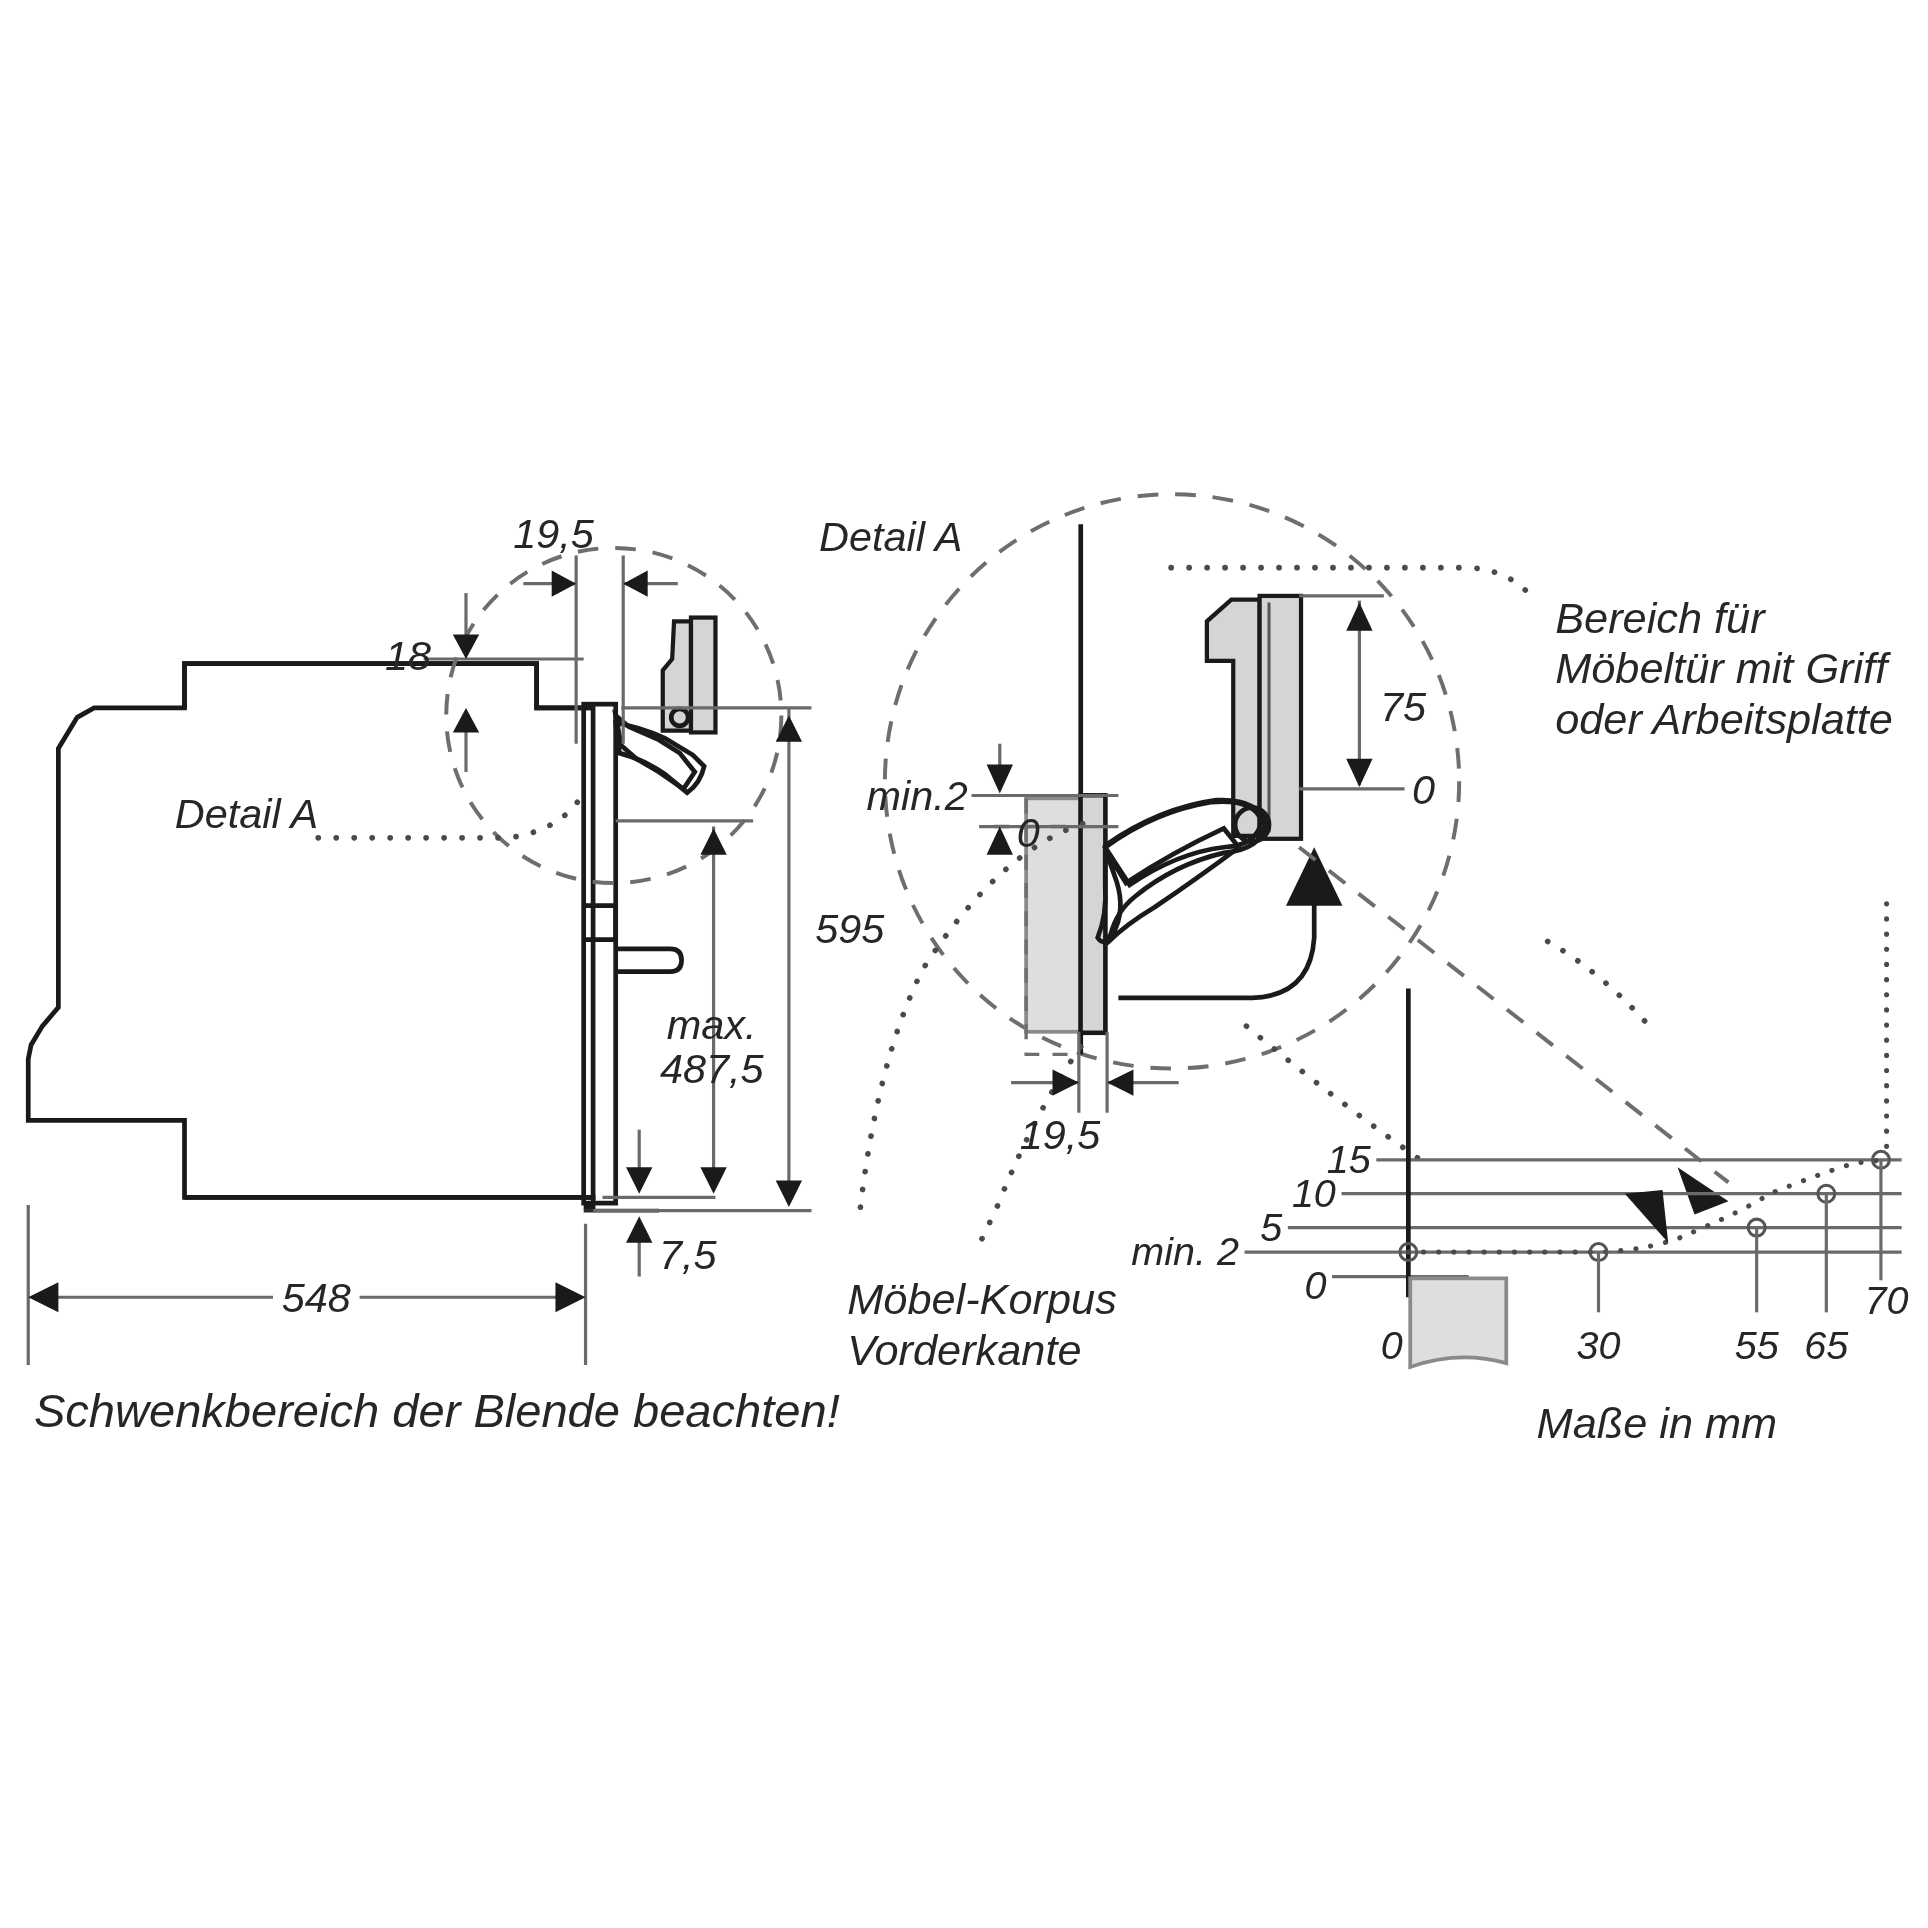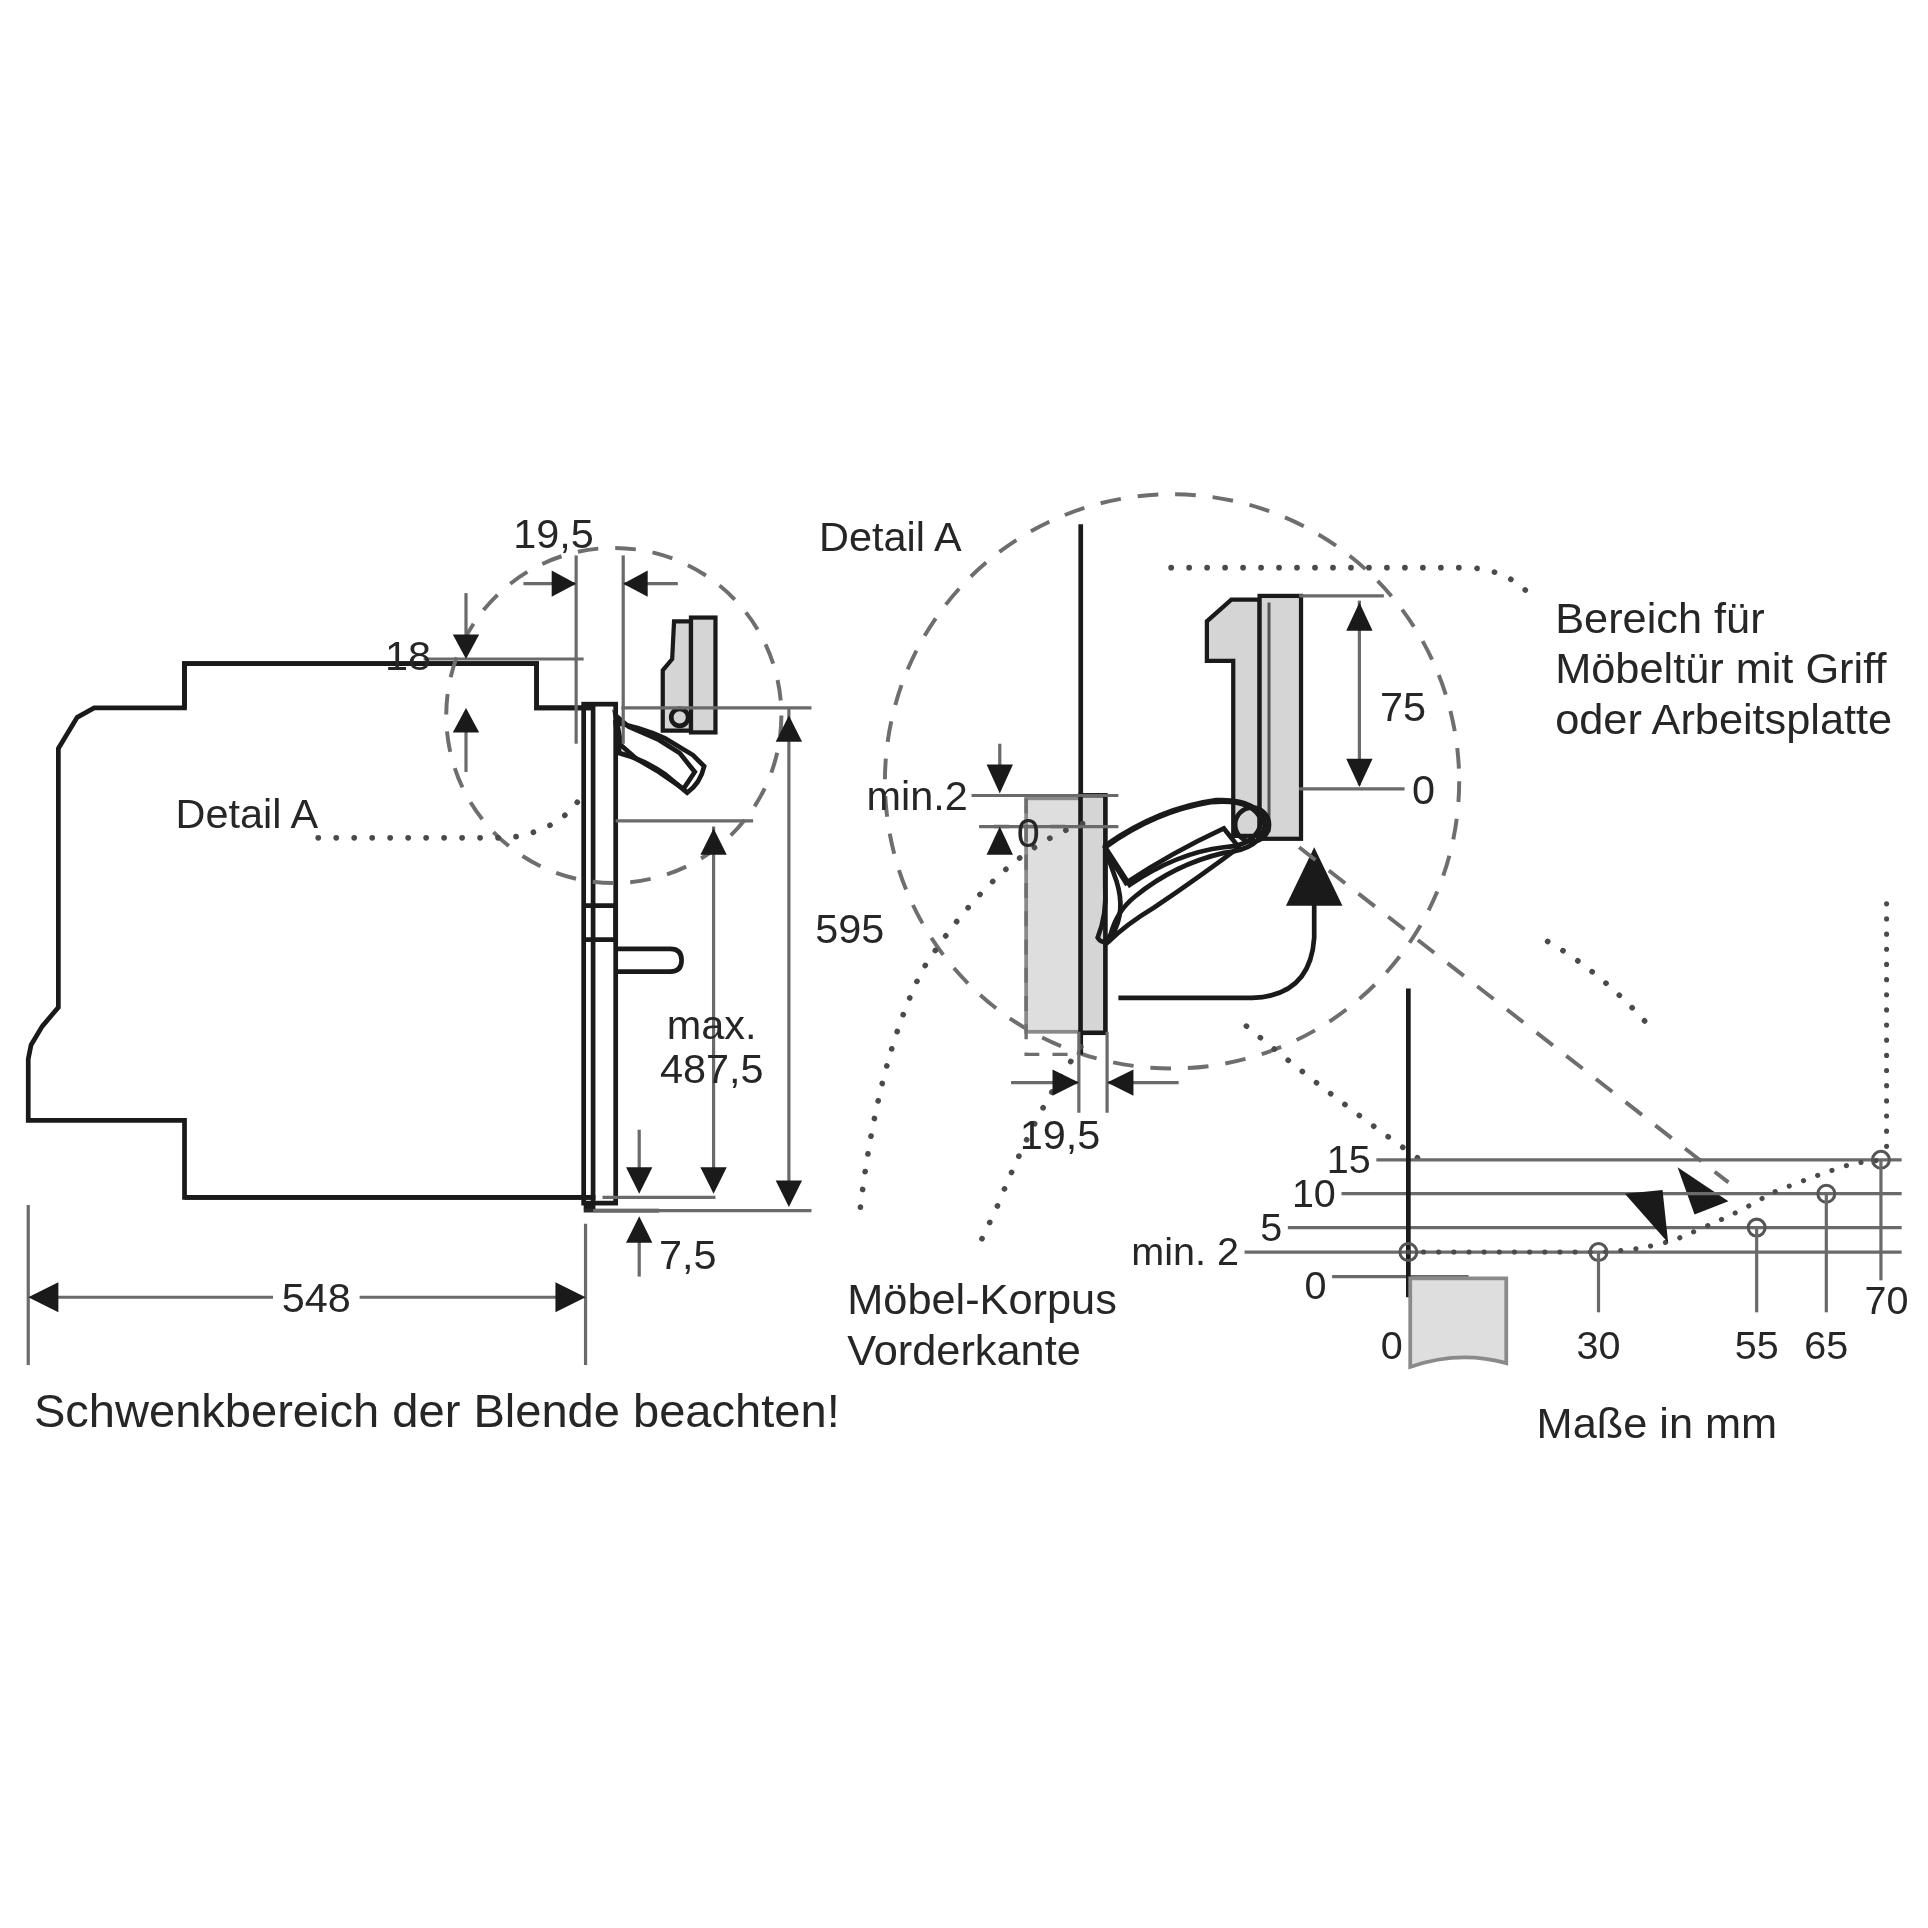--- a/index.html
+++ b/index.html
@@ -12,20 +12,21 @@
     height: 1928px;
     font-family: "Liberation Sans", sans-serif;
     color: #1a1a1a;
     overflow: hidden;
   }
   #root {
     position: relative;
     width: 1928px;
     height: 1928px;
     background: #ffffff;
+    font-style: italic;
   }
   svg.diagram {
     position: absolute;
     top: 0;
     left: 0;
     width: 1928px;
     height: 1928px;
   }
   text {
     font-family: "Liberation Sans", sans-serif;

